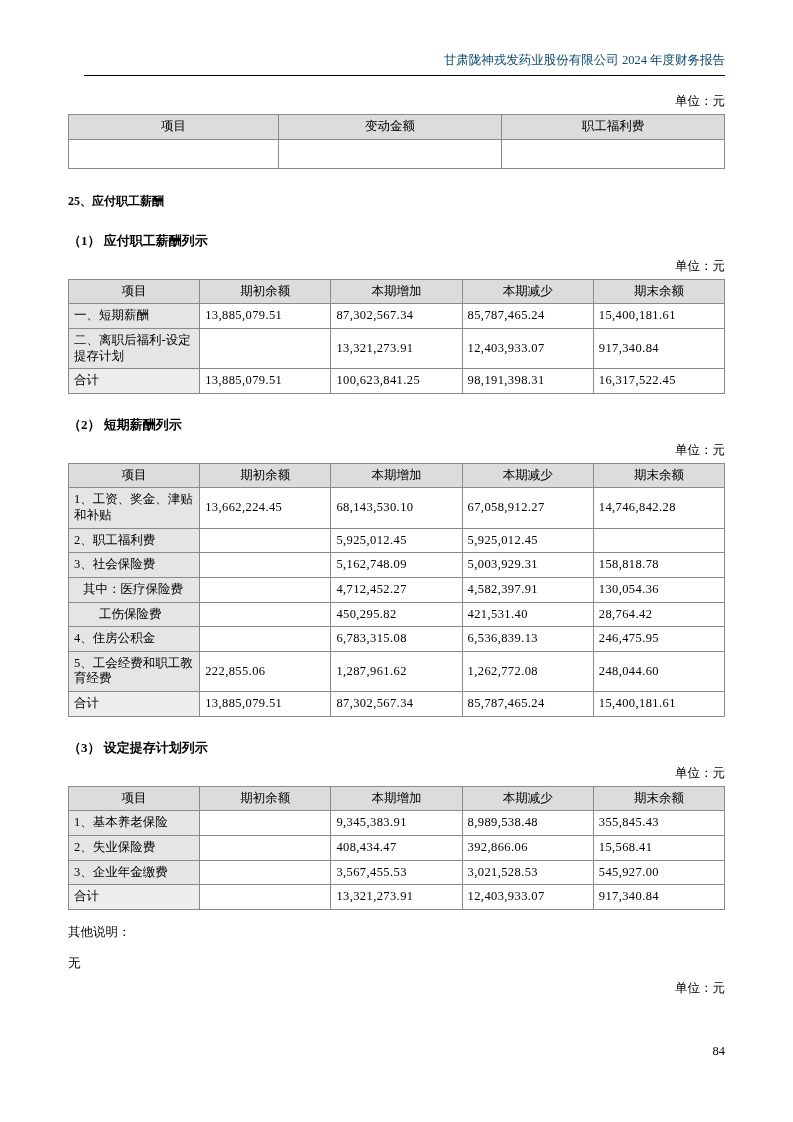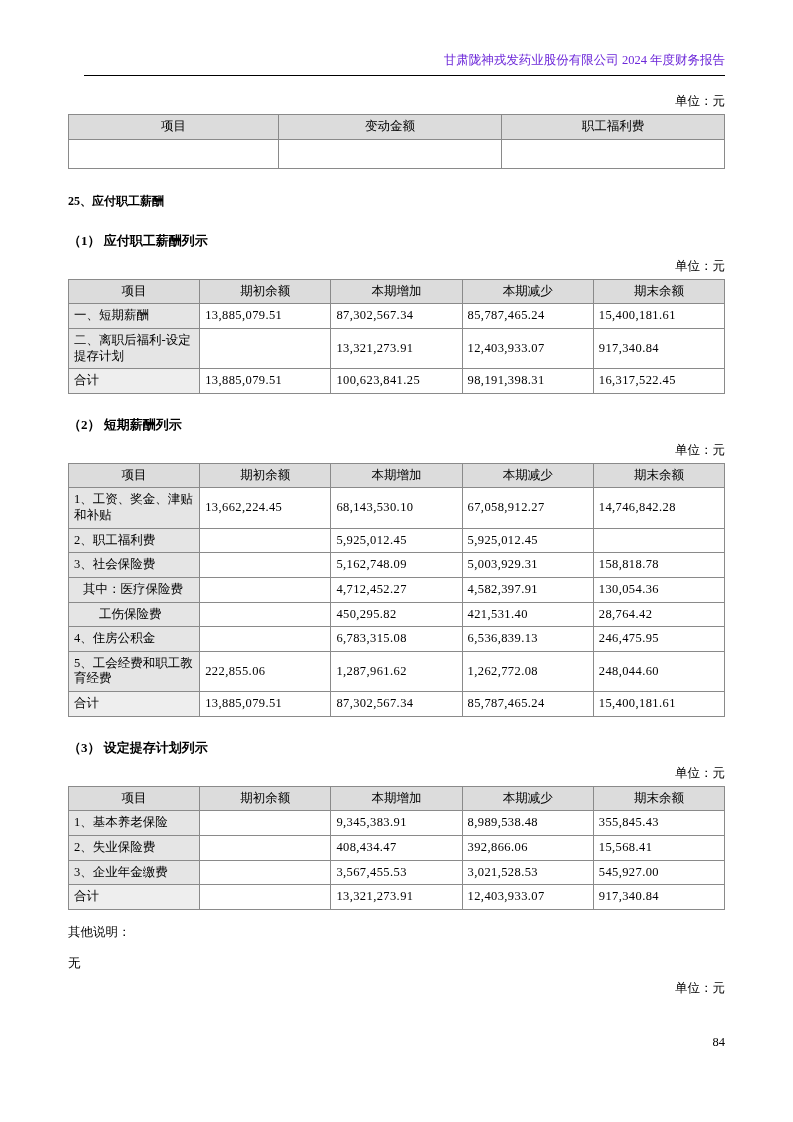--- a/index.html
+++ b/index.html
@@ -21,21 +21,21 @@
     padding: 0;
     overflow: hidden;
   }
   .header {
     position: absolute;
     top: 52px;
     left: 84px;
     right: 68px;
     text-align: right;
     font-size: 12.5px;
-    color: #6d28d9;
+    color: #0c4a6e;
     padding-bottom: 6px;
     border-bottom: 1.2px solid #000;
   }
   .content {
     position: absolute;
     top: 85px;
     left: 68px;
     width: 657px;
   }
   .unit-line {
@@ -86,21 +86,21 @@
     font-size: 13px;
     font-weight: bold;
     margin: 22px 0 6px 0;
   }
   .plain {
     font-size: 12.5px;
     margin: 14px 0 0 0;
   }
   .pagenum {
     position: absolute;
-    bottom: 72px;
+    bottom: 63px;
     right: 68px;
     font-size: 12.5px;
   }
   .indent1 { padding-left: 14px !important; }
   .indent2 { padding-left: 30px !important; }
 </style>
 </head>
 <body>
 
 <div class="page">

